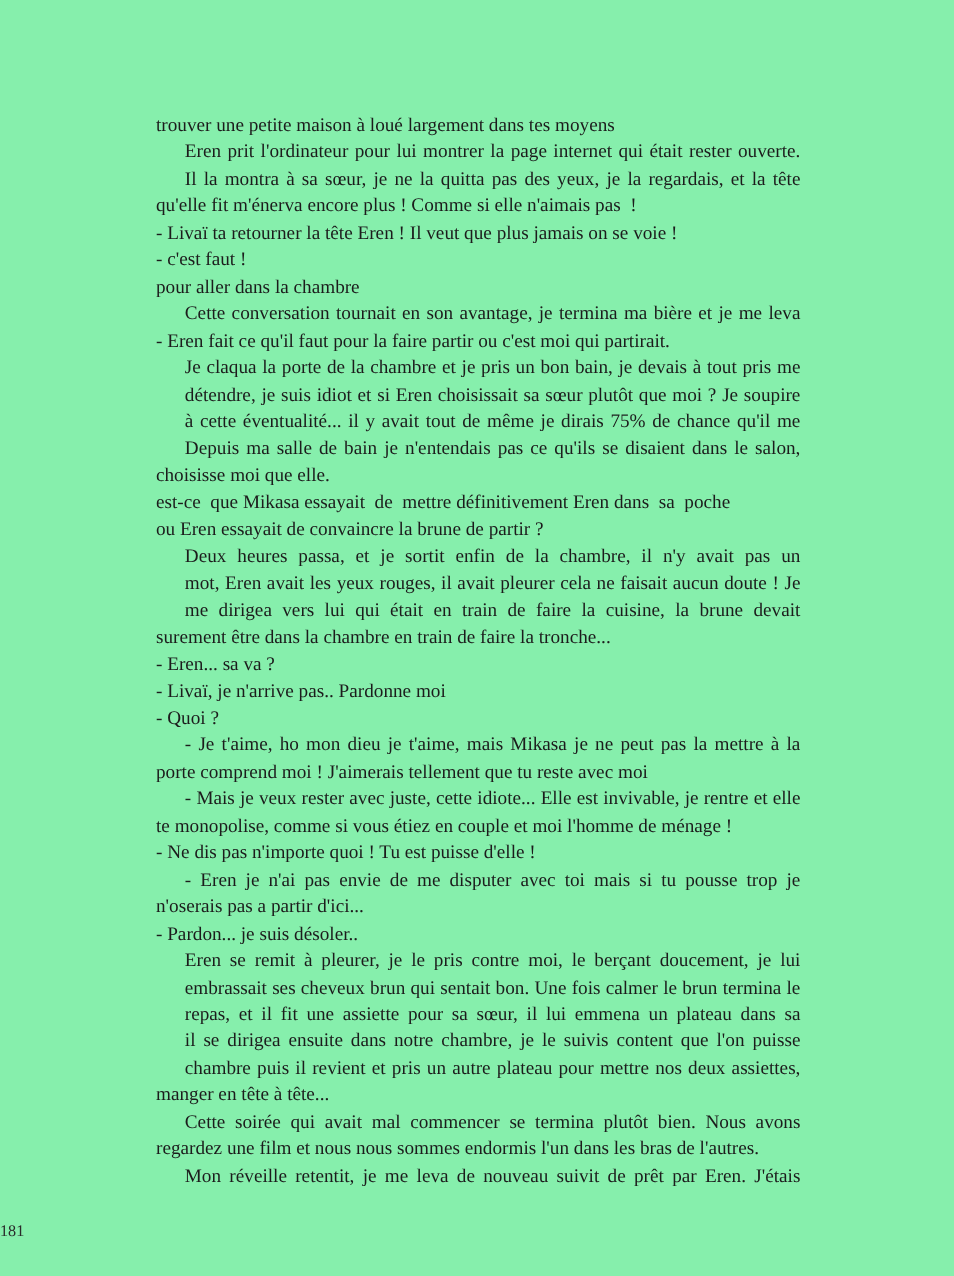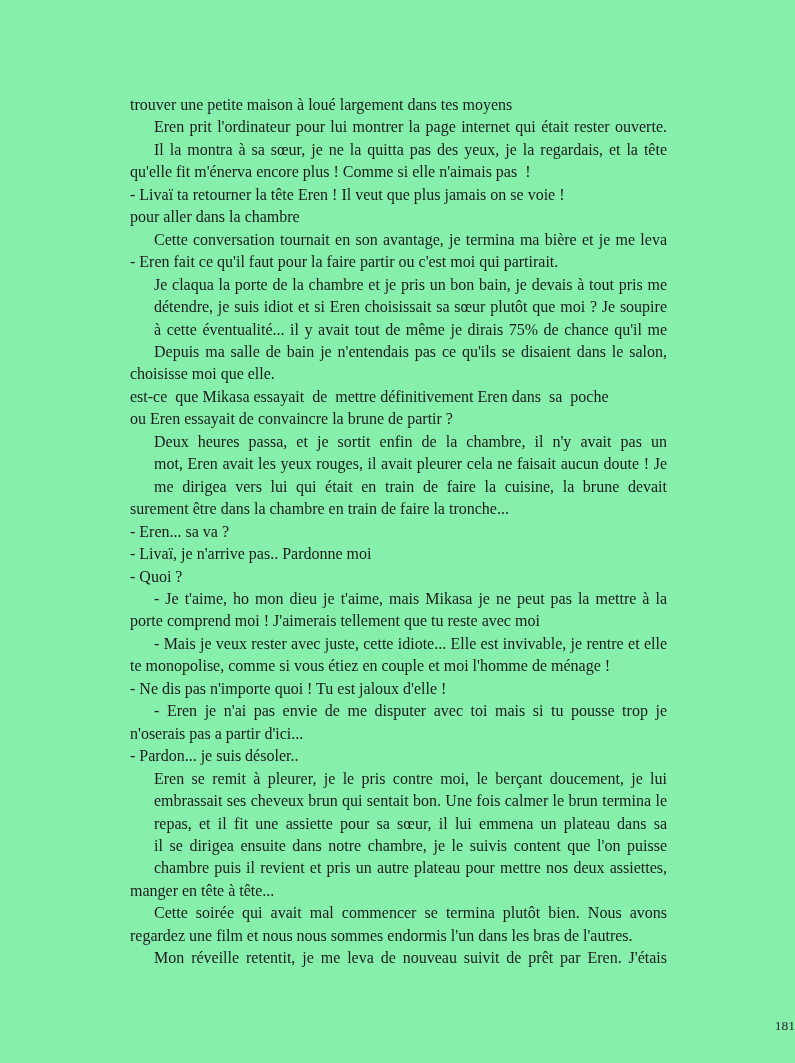--- a/index.html
+++ b/index.html
@@ -32,35 +32,36 @@
     white-space: normal;
     text-align: justify;
     text-align-last: justify;
     margin-left: 24px;
   }
   .page-number {
     position: absolute;
     left: 0;
     top: 1018px;
     width: 100%;
-    text-align: right;
+    text-align: left;
     font-size: 13.5px;
     color: #2a2a2a;
   }
 </style>
 </head>
 <body>
 
 <div class="page">
   <div class="text-block">
       <div class="line">trouver une petite maison à loué largement dans tes moyens</div>
       <div class="line j">Eren prit l'ordinateur pour lui montrer la page internet qui était rester ouverte.</div>
       <div class="line j">Il la montra à sa sœur, je ne la quitta pas des yeux, je la regardais, et la tête</div>
       <div class="line">qu'elle fit m'énerva encore plus ! Comme si elle n'aimais pas  !</div>
       <div class="line">- Livaï ta retourner la tête Eren ! Il veut que plus jamais on se voie !</div>
+      <div class="line">- c'est faut !</div>
       <div class="line">pour aller dans la chambre</div>
       <div class="line j">Cette conversation tournait en son avantage, je termina ma bière et je me leva</div>
       <div class="line">- Eren fait ce qu'il faut pour la faire partir ou c'est moi qui partirait.</div>
       <div class="line j">Je claqua la porte de la chambre et je pris un bon bain, je devais à tout pris me</div>
       <div class="line j">détendre, je suis idiot et si Eren choisissait sa sœur plutôt que moi ? Je soupire</div>
       <div class="line j">à cette éventualité... il y avait tout de même je dirais 75% de chance qu'il me</div>
       <div class="line j">Depuis ma salle de bain je n'entendais pas ce qu'ils se disaient dans le salon,</div>
       <div class="line">choisisse moi que elle.</div>
       <div class="line">est-ce  que Mikasa essayait  de  mettre définitivement Eren dans  sa  poche</div>
       <div class="line">ou Eren essayait de convaincre la brune de partir ?</div>
@@ -68,21 +69,21 @@
       <div class="line j">mot, Eren avait les yeux rouges, il avait pleurer cela ne faisait aucun doute ! Je</div>
       <div class="line j">me dirigea vers lui qui était en train de faire la cuisine, la brune devait</div>
       <div class="line">surement être dans la chambre en train de faire la tronche...</div>
       <div class="line">- Eren... sa va ?</div>
       <div class="line">- Livaï, je n'arrive pas.. Pardonne moi</div>
       <div class="line">- Quoi ?</div>
       <div class="line j">- Je t'aime, ho mon dieu je t'aime, mais Mikasa je ne peut pas la mettre à la</div>
       <div class="line">porte comprend moi ! J'aimerais tellement que tu reste avec moi</div>
       <div class="line j">- Mais je veux rester avec juste, cette idiote... Elle est invivable, je rentre et elle</div>
       <div class="line">te monopolise, comme si vous étiez en couple et moi l'homme de ménage !</div>
-      <div class="line">- Ne dis pas n'importe quoi ! Tu est jaloux d'elle !</div>
+      <div class="line">- Ne dis pas n'importe quoi ! Tu est puisse d'elle !</div>
       <div class="line j">- Eren je n'ai pas envie de me disputer avec toi mais si tu pousse trop je</div>
       <div class="line">n'oserais pas a partir d'ici...</div>
       <div class="line">- Pardon... je suis désoler..</div>
       <div class="line j">Eren se remit à pleurer, je le pris contre moi, le berçant doucement, je lui</div>
       <div class="line j">embrassait ses cheveux brun qui sentait bon. Une fois calmer le brun termina le</div>
       <div class="line j">repas, et il fit une assiette pour sa sœur, il lui emmena un plateau dans sa</div>
       <div class="line j">il se dirigea ensuite dans notre chambre, je le suivis content que l'on puisse</div>
       <div class="line j">chambre puis il revient et pris un autre plateau pour mettre nos deux assiettes,</div>
       <div class="line">manger en tête à tête...</div>
       <div class="line j">Cette soirée qui avait mal commencer se termina plutôt bien. Nous avons</div>

